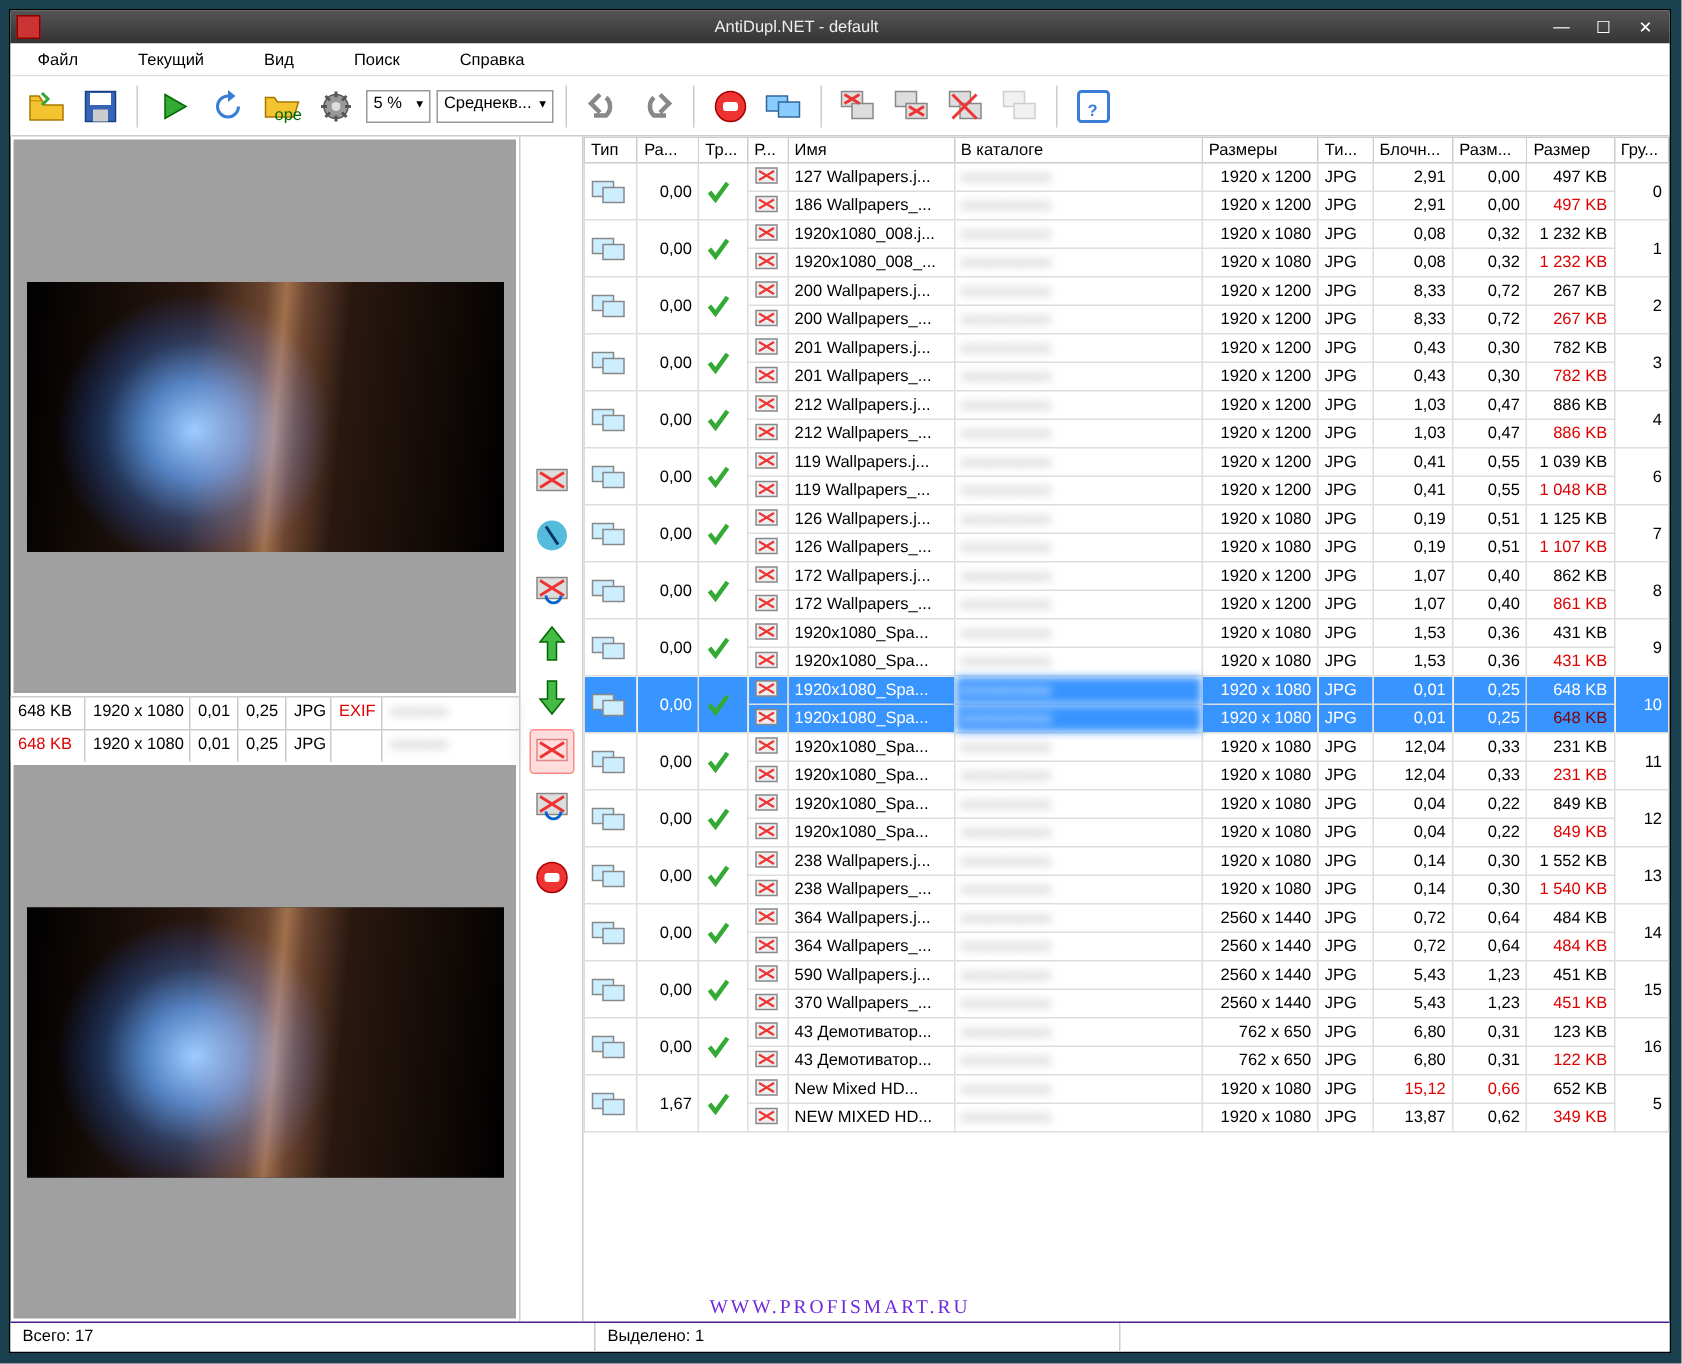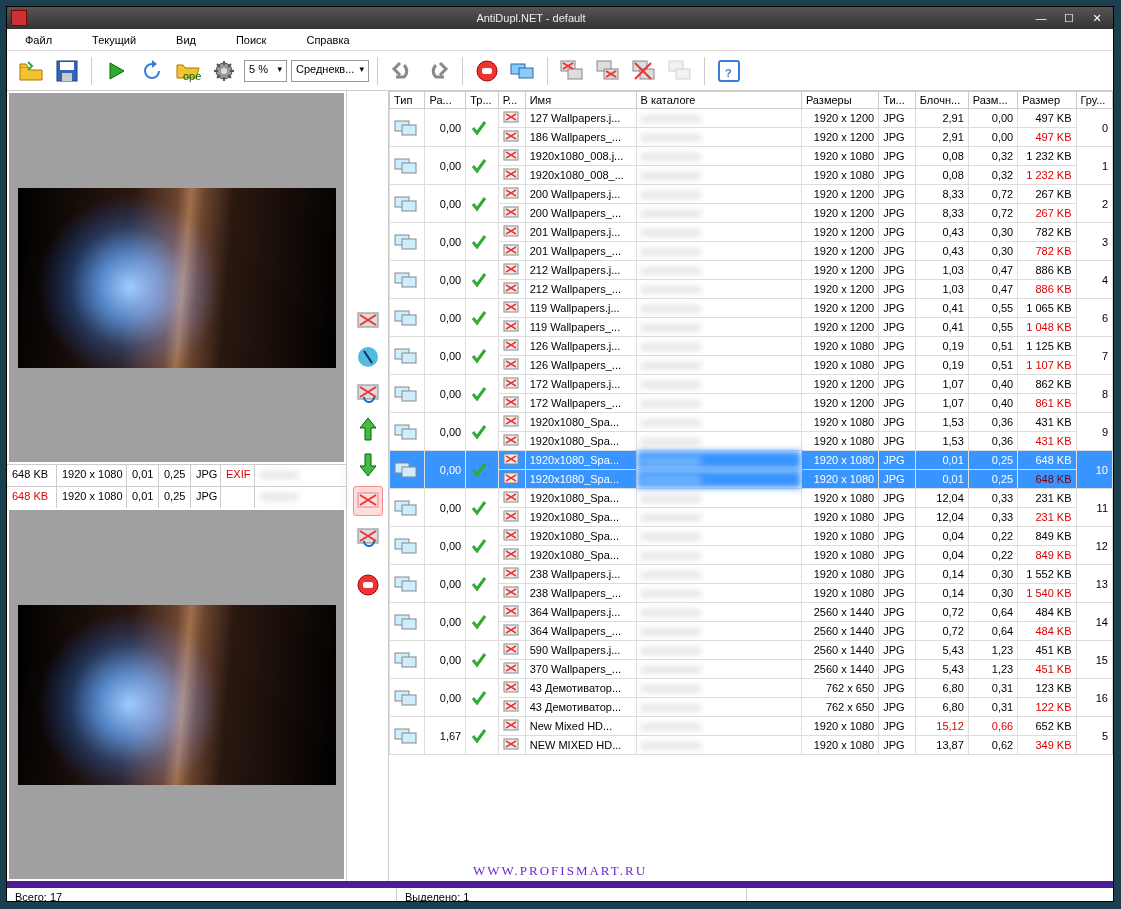--- a/index.html
+++ b/index.html
@@ -30,21 +30,21 @@
 .grid-wrap{flex:1;overflow:auto;position:relative}
 .grid{border-collapse:collapse;width:100%}
 .grid th{background:#fff;border:1px solid #ccc;padding:2px 4px;font-weight:normal;text-align:left;position:sticky;top:0;white-space:nowrap;overflow:hidden}
 .grid td{border:1px solid #ddd;padding:2px 4px;white-space:nowrap;overflow:hidden;height:18px}
 .grid .cell-r{text-align:right}
 .grid .red{color:#d00}
 .grid .pair-td{vertical-align:middle}
 .grid tr.selected td{background:#3894ff;color:#fff}
 .grid tr.selected .red{color:#800000}
 .blurred{filter:blur(3px);color:#aaa}
-.statusbar{height:20px;border-top:7px solid #4c1d95;display:flex;background:#fff}
+.statusbar{height:20px;border-top:1px solid #4c1d95;display:flex;background:#fff}
 .statusbar .status-cell{padding:3px 8px;border-right:1px solid #ccc}
 .statusbar .status-cell:first-child{width:390px}
 .statusbar .status-cell:nth-child(2){width:350px}
 svg{display:block}
 .watermark{position:absolute;bottom:22px;left:50%;transform:translateX(-50%);font-family:Georgia,serif;font-size:13px;color:#6d28d9;letter-spacing:2px;pointer-events:none}
 </style>
 </head>
 <body>
 
 <div class="window">
@@ -501,21 +501,21 @@
                   <rect x="1" y="1" width="14" height="10" fill="#eee" stroke="#888"></rect>
                   <path d="M3 3l10 6M13 3L3 9" stroke="#e33" stroke-width="1.5"></path>
                 </svg>
               </td>
               <td>119 Wallpapers.j...</td>
               <td class="blurred">xxxxxxxxxxx</td>
               <td class="cell-r">1920 x 1200</td>
               <td>JPG</td>
               <td class="cell-r">0,41</td>
               <td class="cell-r">0,55</td>
-              <td class="cell-r">1 065 KB</td>
+              <td class="cell-r">1 039 KB</td>
               <td rowspan="2" class="pair-td cell-r">6</td>
             </tr>
             <tr>
               <td>
                 <svg width="16" height="14">
                   <rect x="1" y="1" width="14" height="10" fill="#eee" stroke="#888"></rect>
                   <path d="M3 3l10 6M13 3L3 9" stroke="#e33" stroke-width="1.5"></path>
                 </svg>
               </td>
               <td>119 Wallpapers_...</td>

